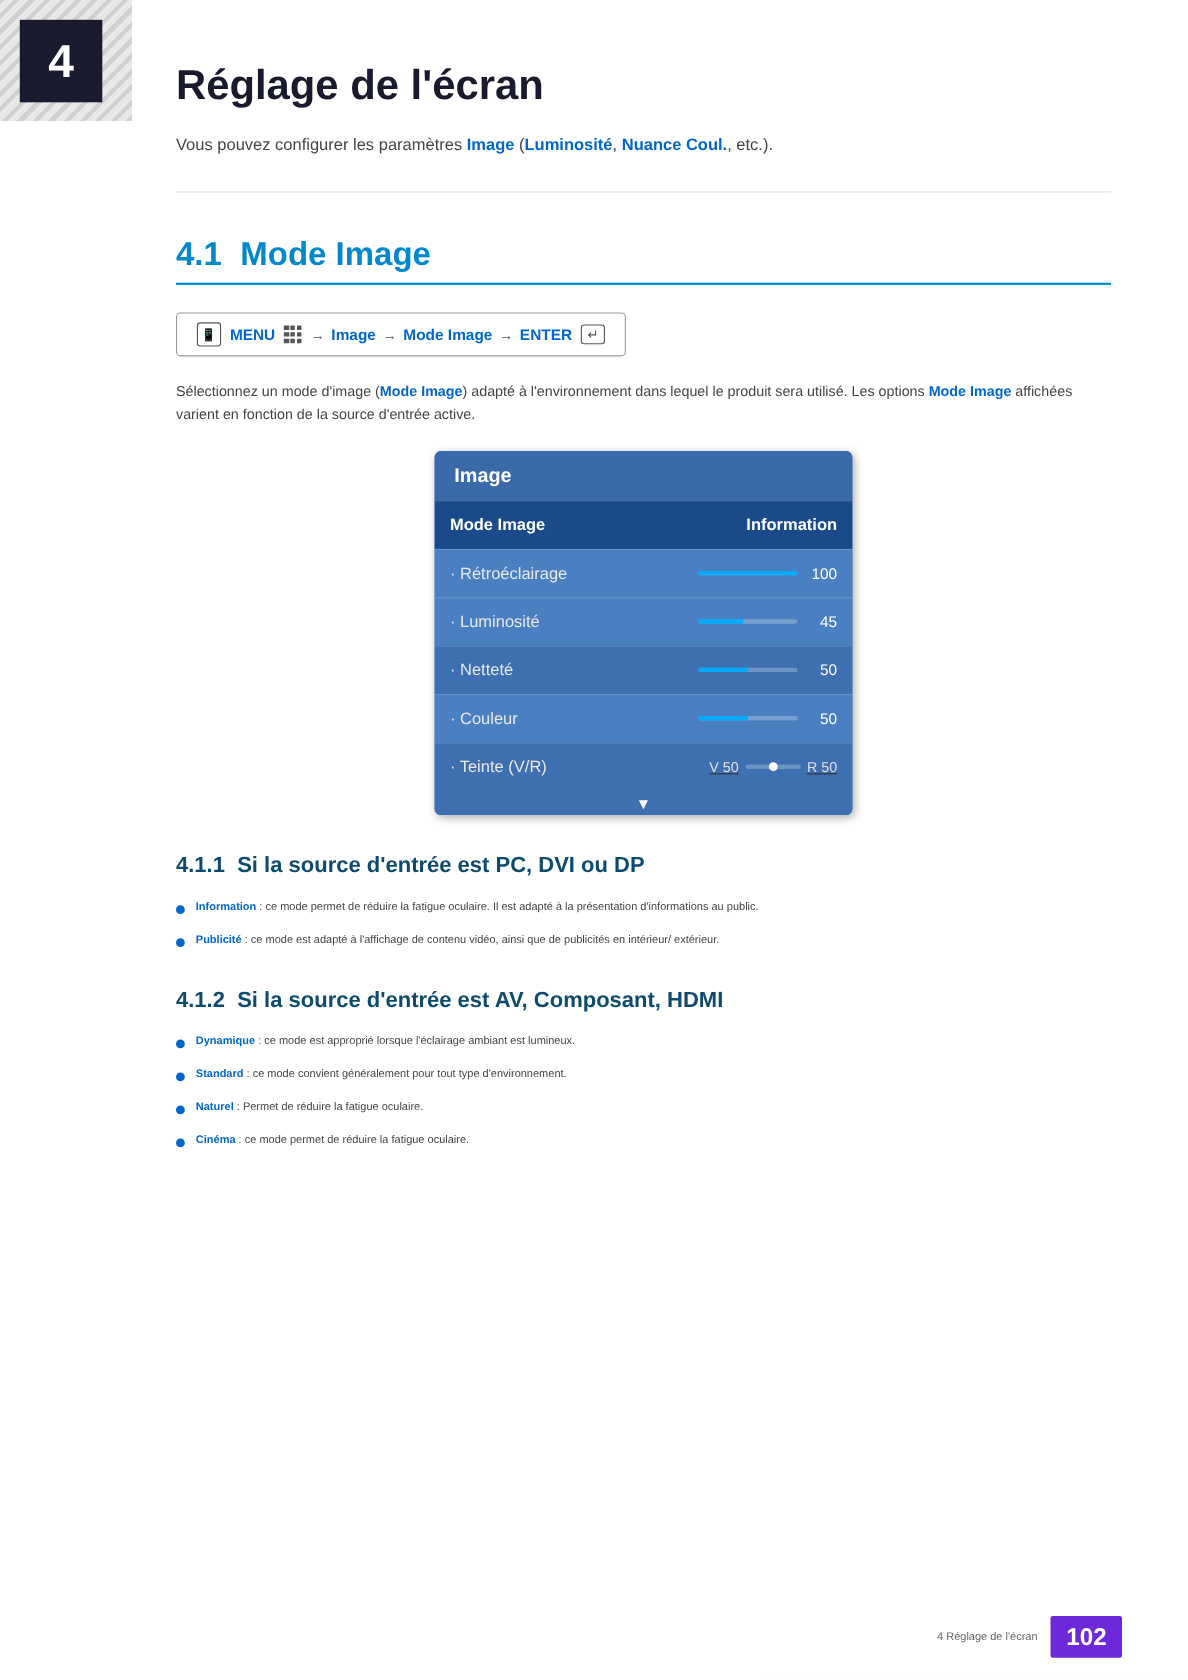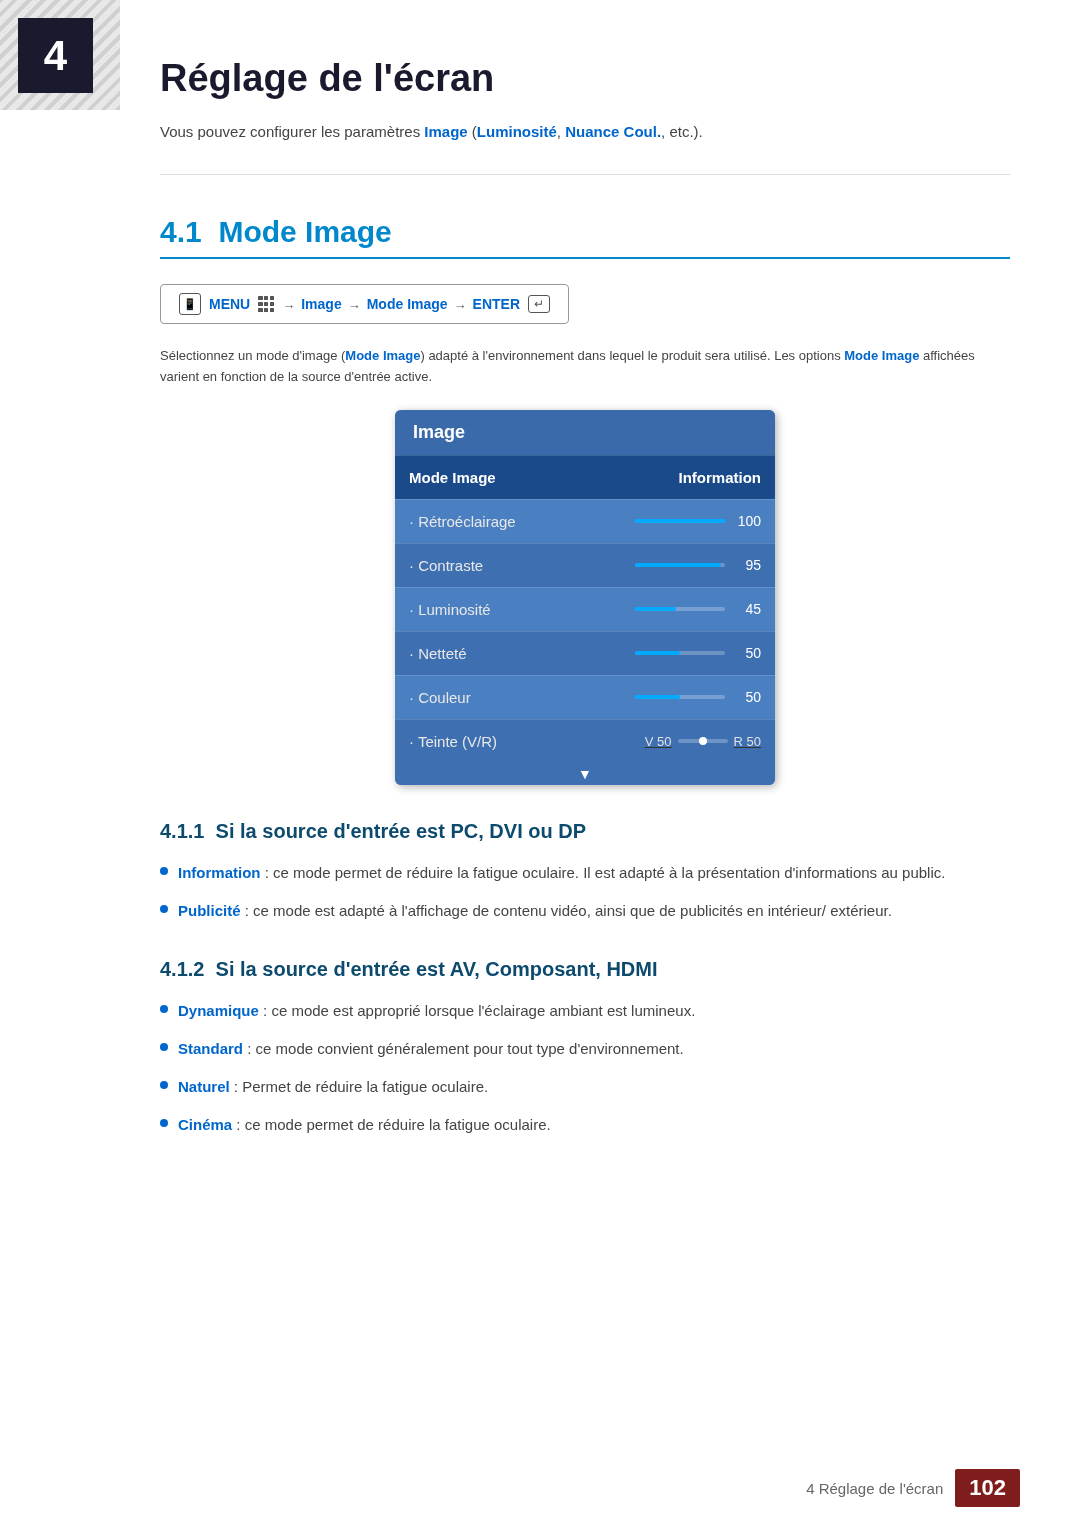--- a/index.html
+++ b/index.html
@@ -333,21 +333,21 @@
       list-style: none;
       padding: 0;
       margin: 0;
     }
 
     .bullet-list li {
       display: flex;
       align-items: flex-start;
       gap: 10px;
       margin-bottom: 14px;
-      font-size: 15px;
+      font-size: 10px;
       color: #444;
       line-height: 1.6;
     }
 
     .bullet-dot {
       width: 8px;
       height: 8px;
       border-radius: 50%;
       background: #0066cc;
       flex-shrink: 0;
@@ -363,26 +363,26 @@
     .footer {
       position: absolute;
       bottom: 20px;
       right: 60px;
       display: flex;
       align-items: center;
       gap: 12px;
     }
 
     .footer-text {
-      font-size: 15px;
+      font-size: 10px;
       color: #666;
     }
 
     .footer-num-box {
-      background: #7f1d1d;
+      background: #6d28d9;
       color: #ffffff;
       font-size: 22px;
       font-weight: bold;
       padding: 6px 14px;
       border-radius: 2px;
     }
 
     .divider-line {
       border: none;
       border-top: 1px solid #ddd;
@@ -467,29 +467,20 @@
         <div class="ui-panel-row normal">
           <span class="row-label">· Rétroéclairage</span>
           <div class="row-bar-area">
             <div class="bar-track">
               <div class="bar-fill" style="width: 100%;"></div>
             </div>
             <span class="bar-number">100</span>
           </div>
         </div>
 
-        <div class="ui-panel-row darker">
-          <span class="row-label">· Contraste</span>
-          <div class="row-bar-area">
-            <div class="bar-track">
-              <div class="bar-fill" style="width: 95%;"></div>
-            </div>
-            <span class="bar-number">95</span>
-          </div>
-        </div>
 
         <div class="ui-panel-row normal">
           <span class="row-label">· Luminosité</span>
           <div class="row-bar-area">
             <div class="bar-track">
               <div class="bar-fill" style="width: 45%;"></div>
             </div>
             <span class="bar-number">45</span>
           </div>
         </div>

